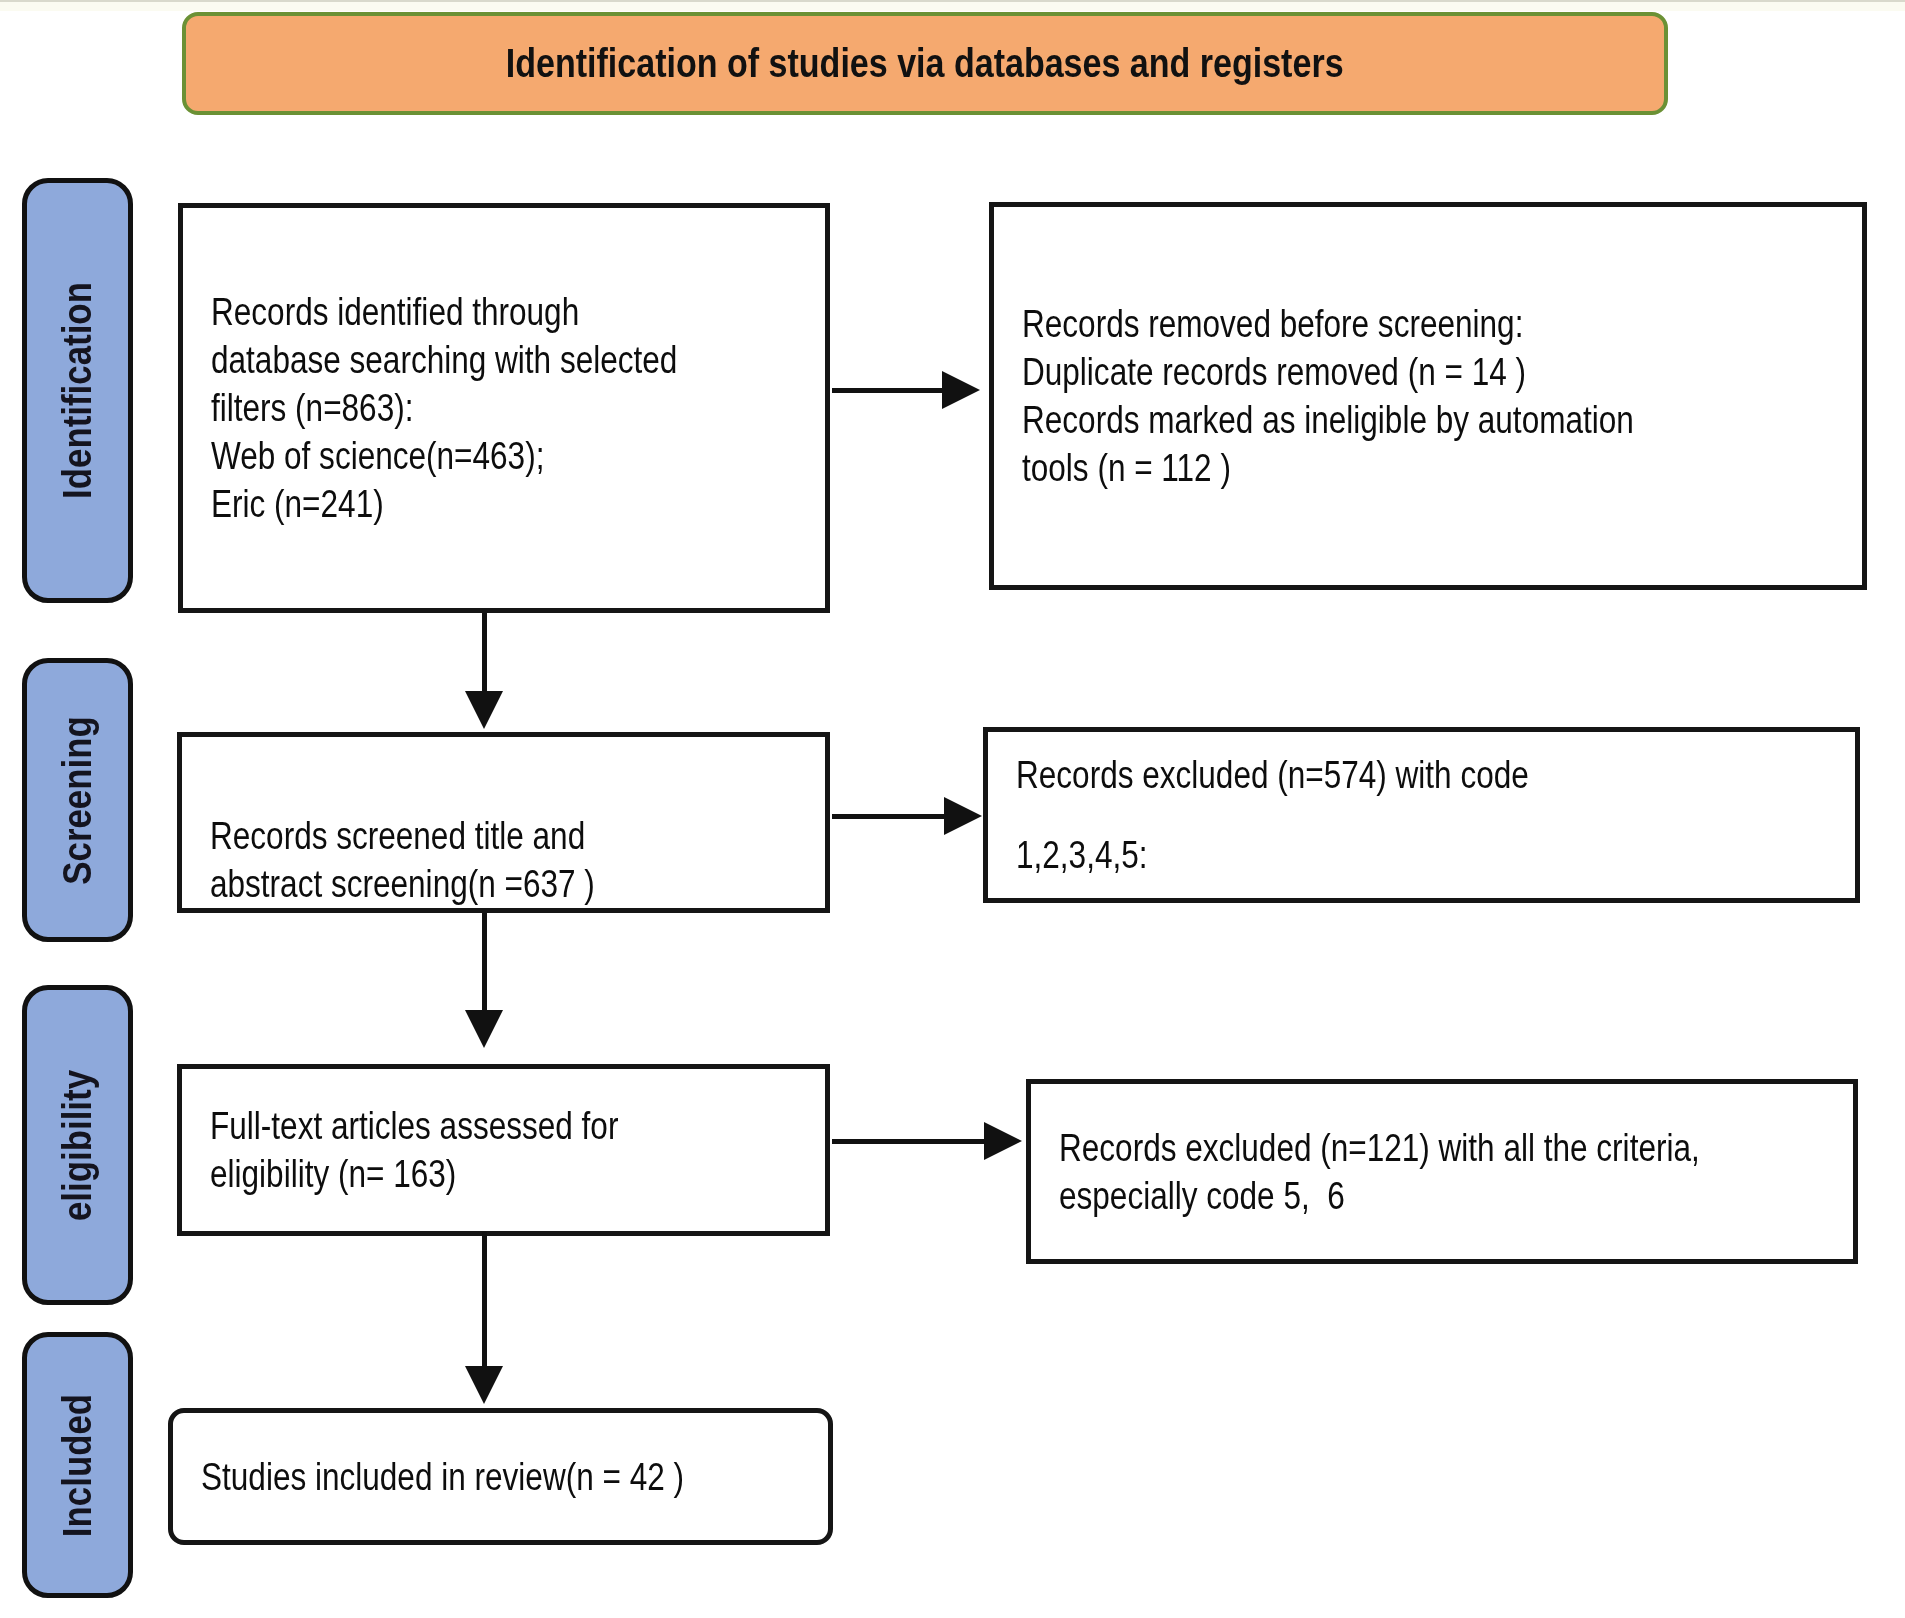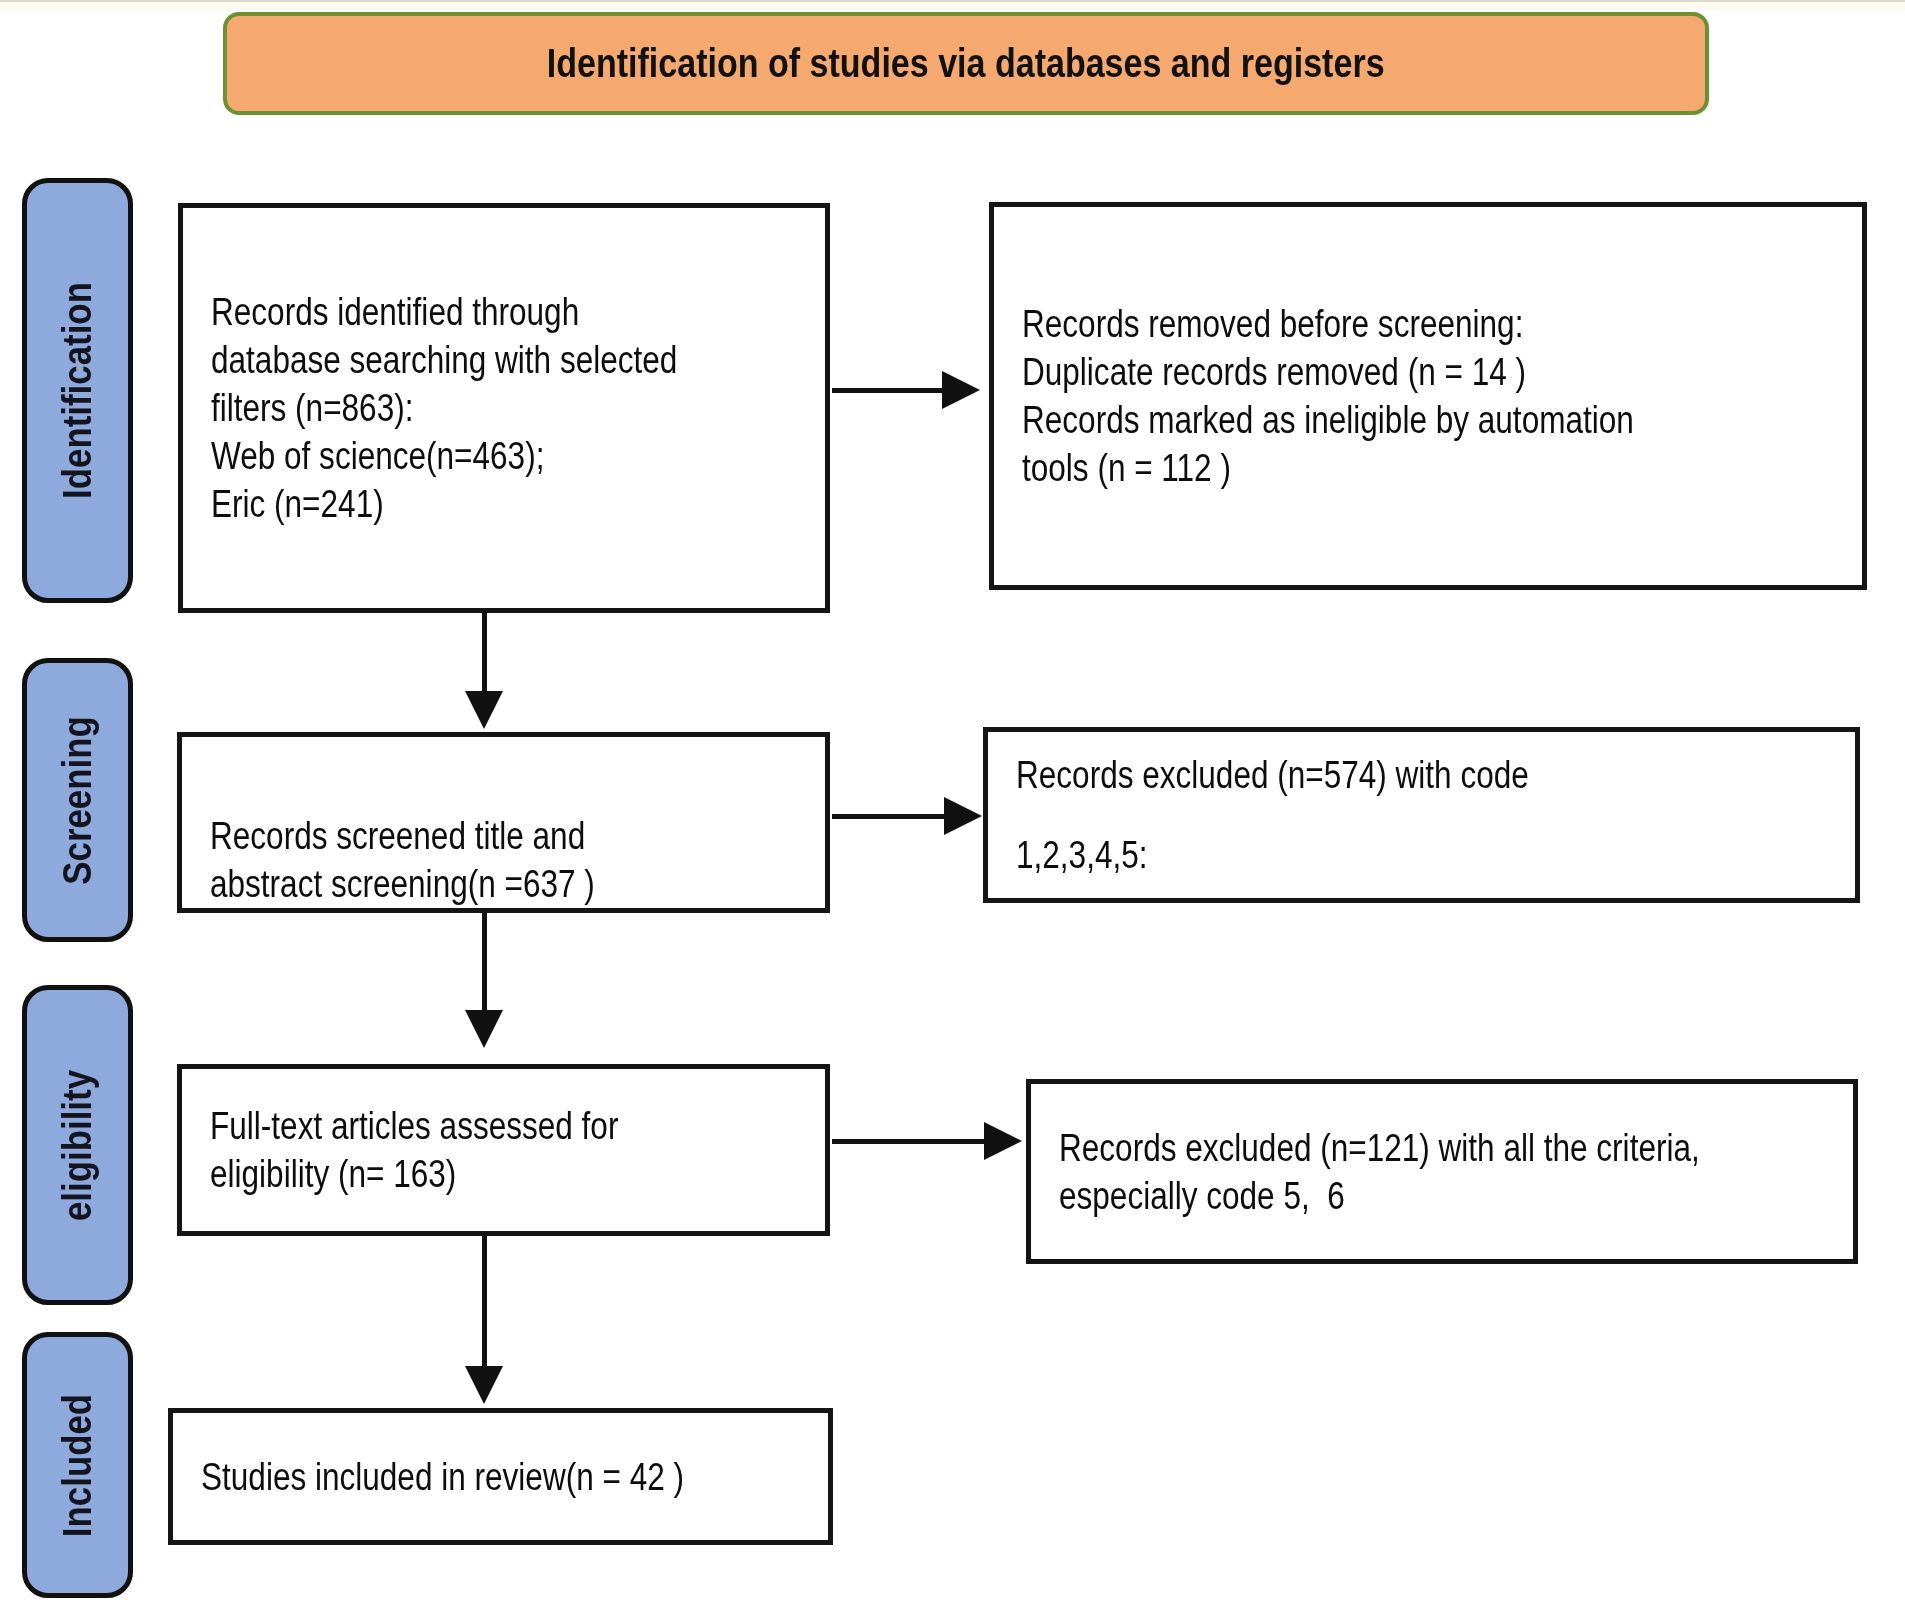--- a/index.html
+++ b/index.html
@@ -14,21 +14,21 @@
   
   .top-strip {
     position:absolute; left:0; top:0; width:1905px; height:9px;
     background:#fbfbf1; border-top:2px solid #d9d9cc;
   }
   
   .banner {
     position:absolute; left:182px; top:12px; width:1486px; height:103px;
     background:#f5a96f; border:4px solid #6b9135; border-radius:16px;
     box-sizing:border-box;
-    display:flex; align-items:center; justify-content:center;margin-left:41px;
+    display:flex; align-items:center; justify-content:center;
   }
   .banner .txt {
     font-size:41px; font-weight:700; white-space:pre;
     transform:scaleX(0.83); transform-origin:50% 50%;
   }
   
   .stage {
     position:absolute; left:22px; width:111px;
     background:#8ea9db; border:5px solid #111; border-radius:26px;
     box-sizing:border-box;
@@ -52,21 +52,21 @@
   .bl {
     font-size:38px; line-height:48px; white-space:pre; color:#0d0d0d;
     transform:scaleX(0.83); transform-origin:0 50%;
   }
   .box-b1 { left:178px;  top:203px;  width:652px; height:410px; }
   .box-b2 { left:982px;  top:202px;  width:878px; height:388px;margin-left:7px; }
   .box-b3 { left:177px;  top:732px;  width:653px; height:181px;justify-content:flex-end; }
   .box-b4 { left:983px;  top:727px;  width:877px; height:176px;gap:32px; }
   .box-b5 { left:177px;  top:1064px; width:653px; height:172px; }
   .box-b6 { left:1026px; top:1063px; width:832px; height:185px;margin-top:16px; }
-  .box-b7 { left:168px;  top:1408px; width:665px; height:137px; }
+  .box-b7 { left:168px;  top:1408px; width:665px; height:137px;border-radius:16px; }
   
   .shaft { position:absolute; background:#111; }
   .head-right {
     position:absolute; width:0; height:0;
     border-top:19px solid transparent; border-bottom:19px solid transparent;
     border-left:38px solid #111;
   }
   .head-down {
     position:absolute; width:0; height:0;
     border-left:19px solid transparent; border-right:19px solid transparent;

